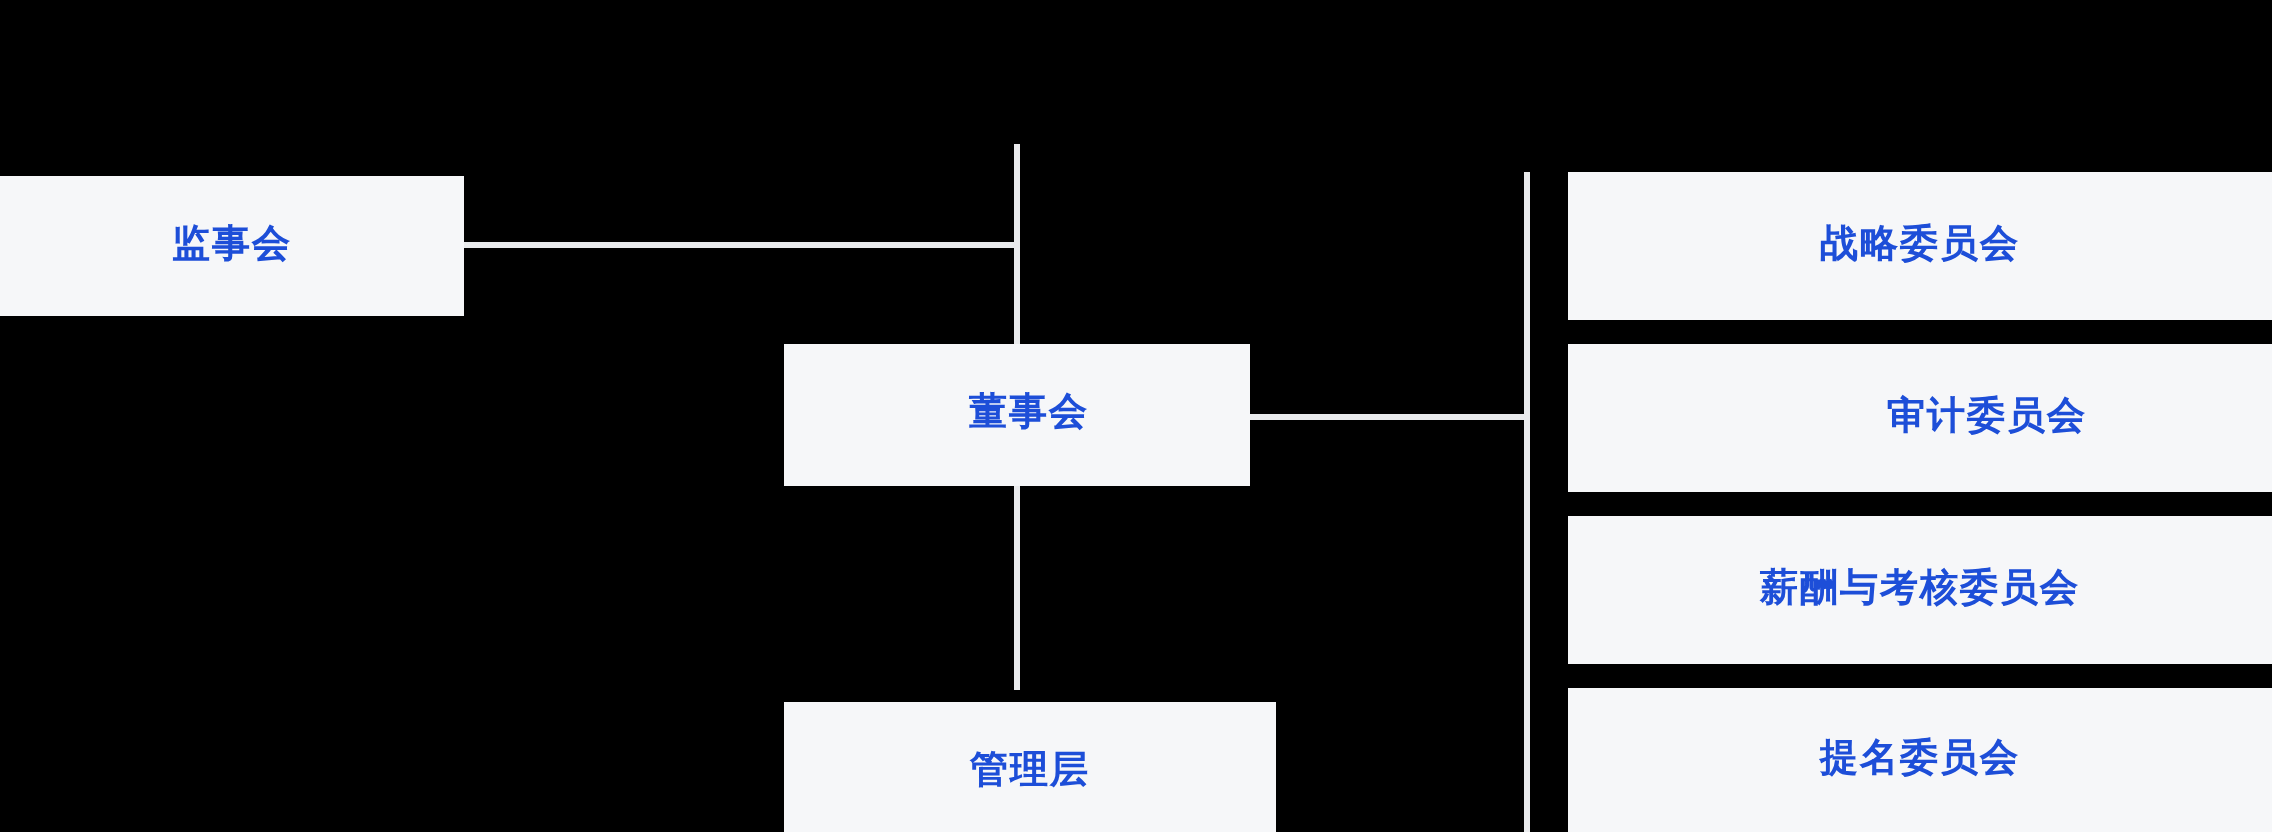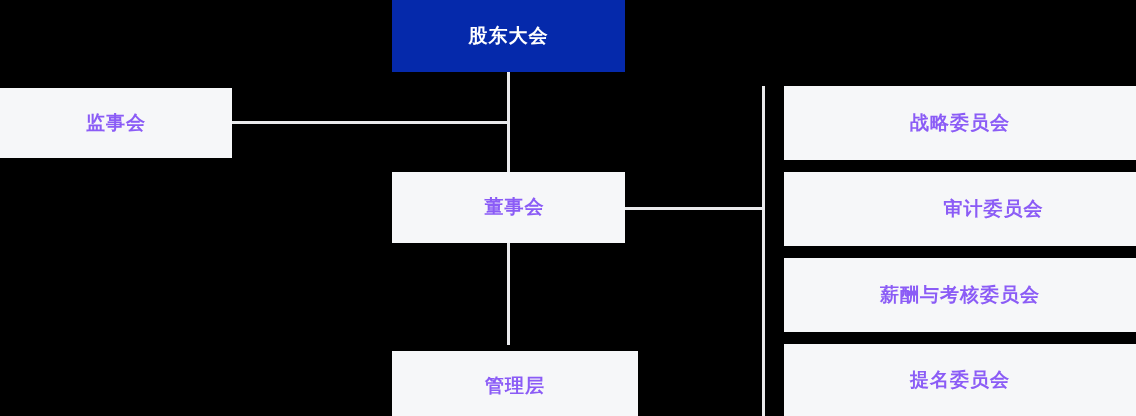--- a/index.html
+++ b/index.html
@@ -28,21 +28,21 @@
     letter-spacing: 1px;
     text-align: center;
     line-height: 1.2;
   }
   .node-root {
     background: #0529ab;
     color: #ffffff;
   }
   .node-plain {
     background: #f6f7f9;
-    color: #8b5cf6;
+    color: #1d4ed8;
   }
   .connector {
     position: absolute;
     background: #e9eaec;
   }
   
   #node-shareholders { left: 392px; top: 0px;   width: 233px; height: 72px; }
   #node-supervisors  { left: 0px;   top: 88px;  width: 232px; height: 70px; }
   #node-board        { left: 392px; top: 172px; width: 233px; height: 71px; padding-left: 12px; }
   #node-management   { left: 392px; top: 351px; width: 246px; height: 71px; }
@@ -63,23 +63,20 @@
 <body>
 
 <div id="org-chart">
 
   <div class="connector" id="conn-trunk-top"></div>
   <div class="connector" id="conn-supervisors"></div>
   <div class="connector" id="conn-board-mgmt"></div>
   <div class="connector" id="conn-board-right"></div>
   <div class="connector" id="conn-committee-rail"></div>
 
-  <div class="node node-root" id="node-shareholders">
-    <span>股东大会</span>
-  </div>
 
   <div class="node node-plain" id="node-supervisors">
     <span>监事会</span>
   </div>
 
   <div class="node node-plain" id="node-board">
     <span>董事会</span>
   </div>
 
   <div class="node node-plain" id="node-management">

